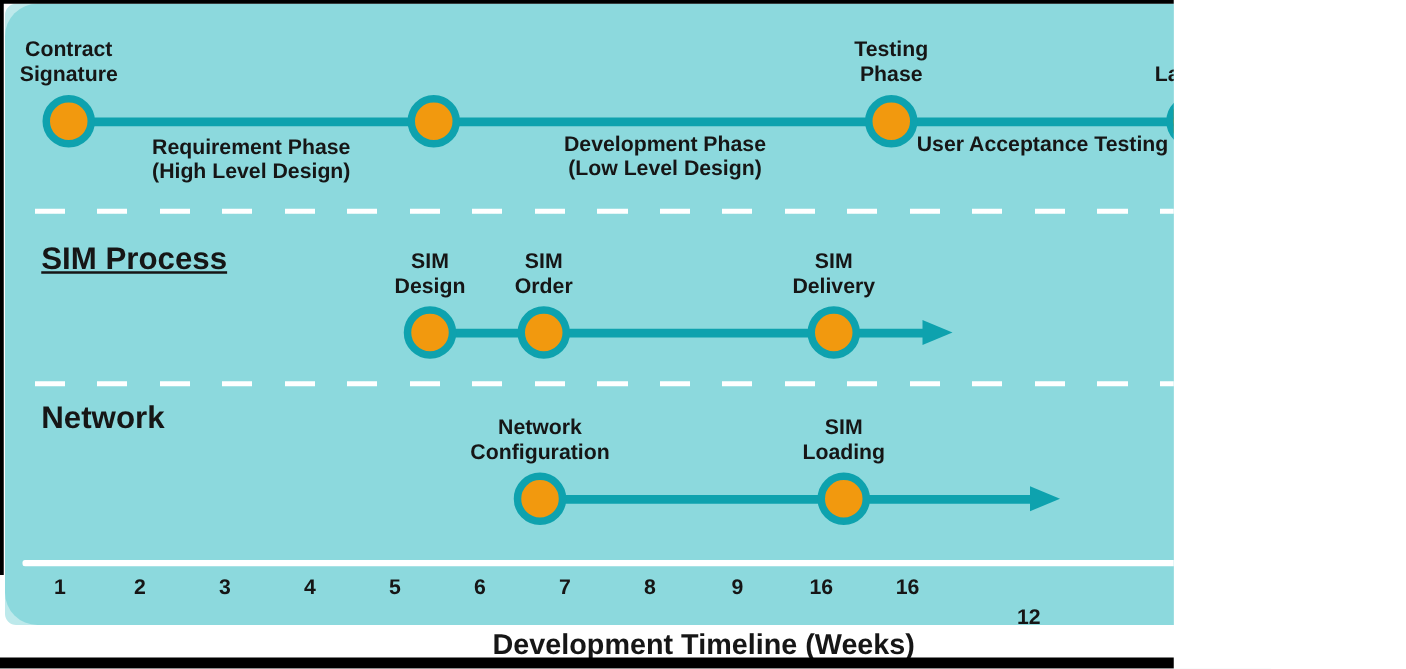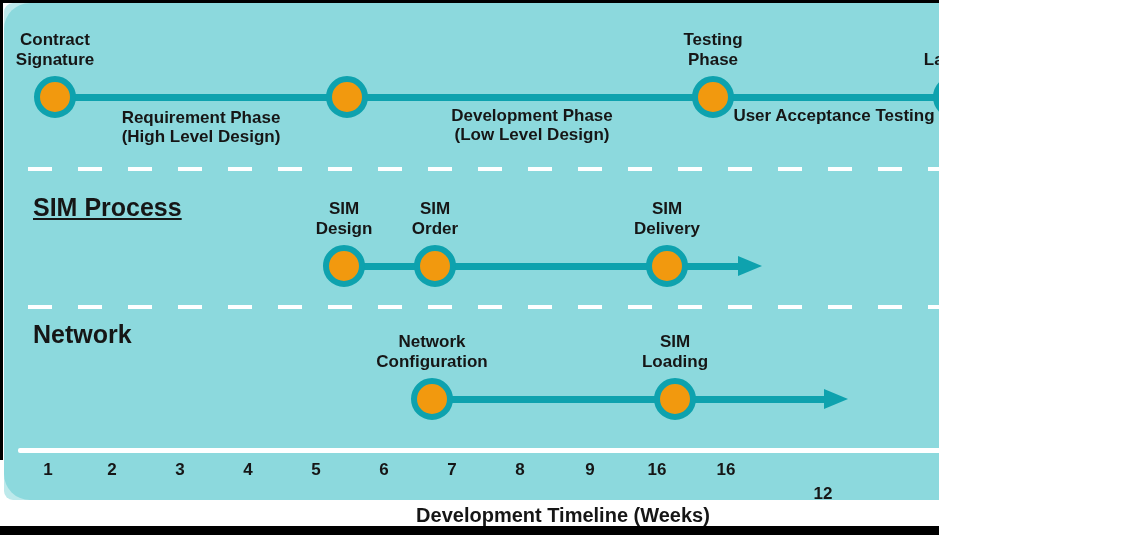--- a/index.html
+++ b/index.html
@@ -15,21 +15,21 @@
   #content{left:0;top:0;width:1125px;height:535px;}
   .tl-line{background:var(--line);height:7px;border-radius:3px;}
   .node{width:42px;height:42px;border-radius:50%;background:var(--node);border:6px solid var(--line);box-sizing:border-box;}
   .lbl{font-weight:700;font-size:17px;line-height:20px;color:var(--text);text-align:center;white-space:pre;transform:translateX(-50%);}
   .phase{font-weight:700;font-size:17px;line-height:19px;color:var(--text);text-align:center;white-space:pre;transform:translateX(-50%);}
   .lane-title{font-weight:700;font-size:25px;line-height:25px;color:var(--text);white-space:pre;}
   .sep{height:4px;background:repeating-linear-gradient(to right,var(--white) 0 24px,transparent 24px 50px);}
   .arrow{width:0;height:0;border-top:10px solid transparent;border-bottom:10px solid transparent;border-left:24px solid var(--line);}
   .axis-line{height:5px;background:var(--white);border-radius:2px;}
   .week{font-weight:700;font-size:17px;line-height:18px;color:var(--text);transform:translateX(-50%);}
-  .caption{font-weight:700;font-size:20px;line-height:19px;color:var(--text);transform:translateX(-50%);white-space:pre;}
+  .caption{font-weight:700;font-size:23px;line-height:19px;color:var(--text);transform:translateX(-50%);white-space:pre;}
   .frame{background:var(--frame);}
 </style>
 </head>
 <body>
 
 <div id="stage" style="--panel: #8CD9DD; --panel-back: #BDE9EB; --line: #0EA2AE; --node: #F2990E; --text: #161616; --frame: #000000; --white: #FFFFFF;">
   <div id="panel-back" class="abs"></div>
   <div id="panel" class="abs"></div>
 
   <div id="content" class="abs">

